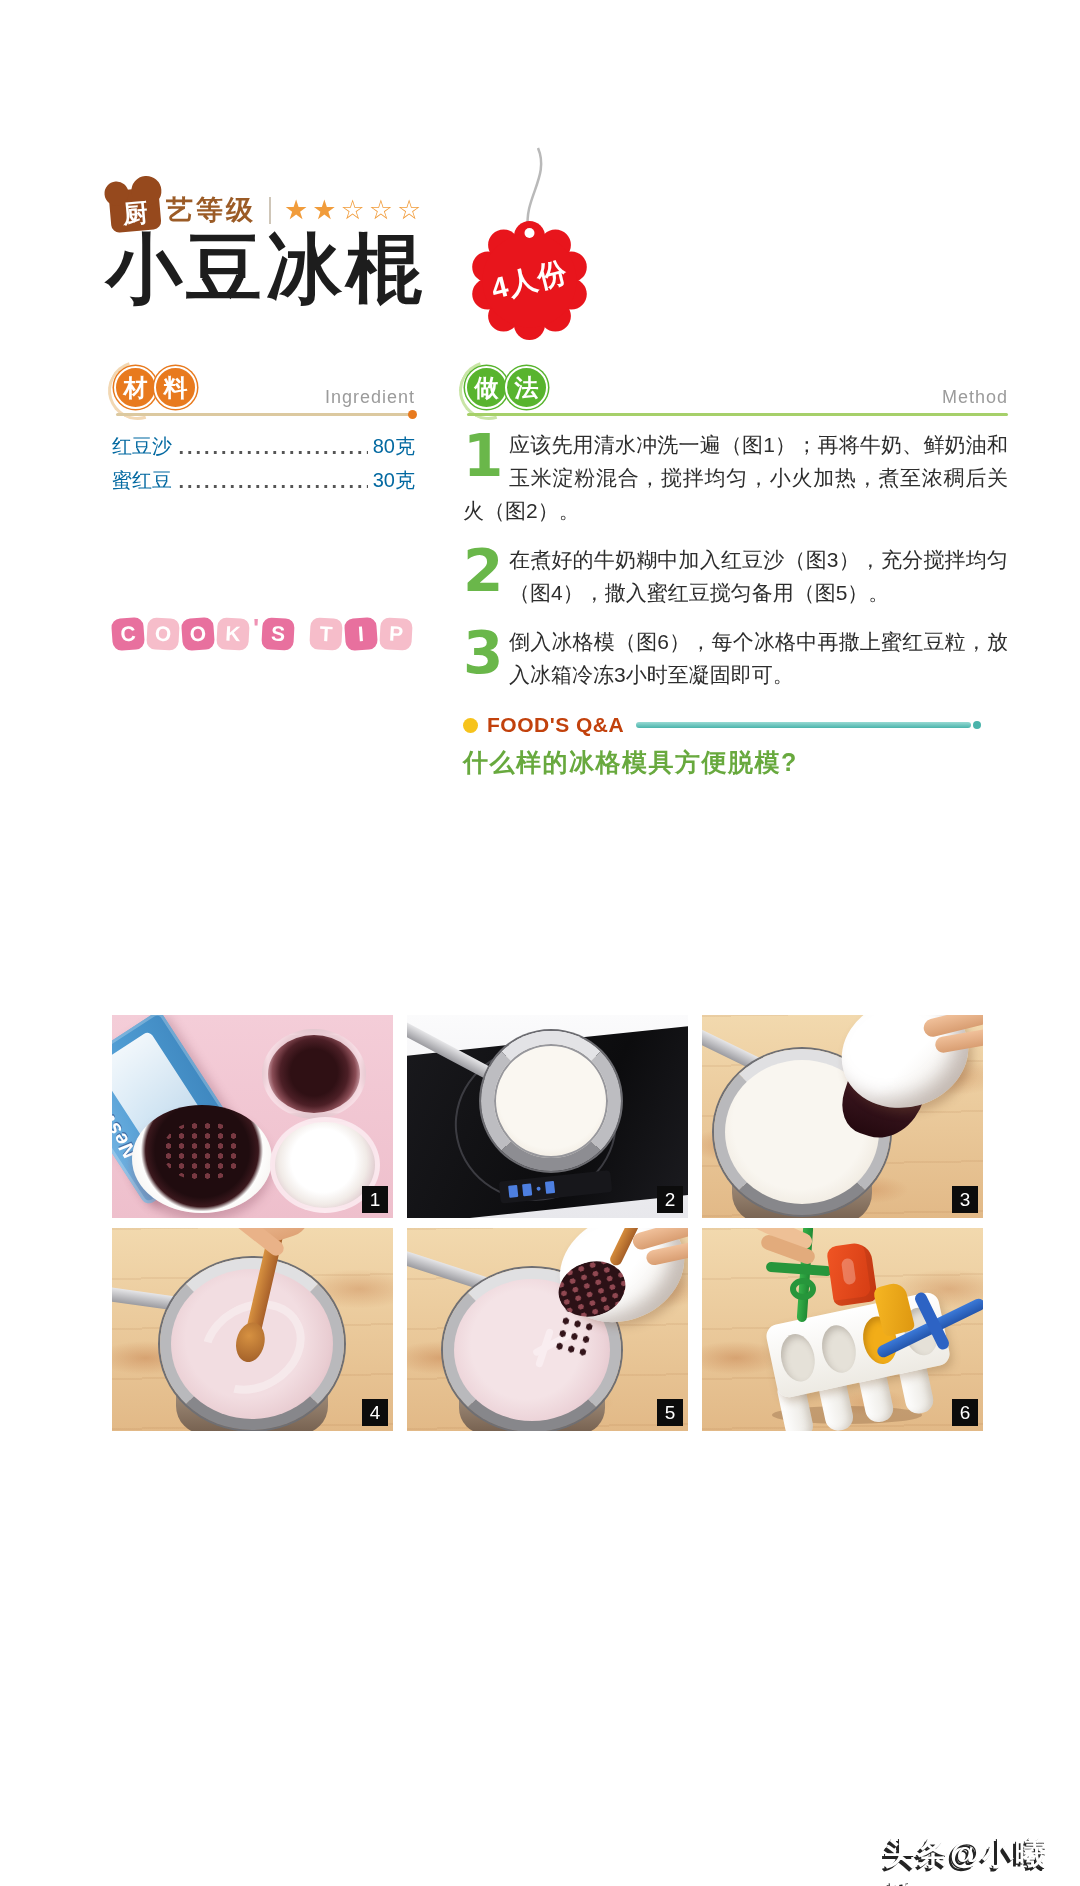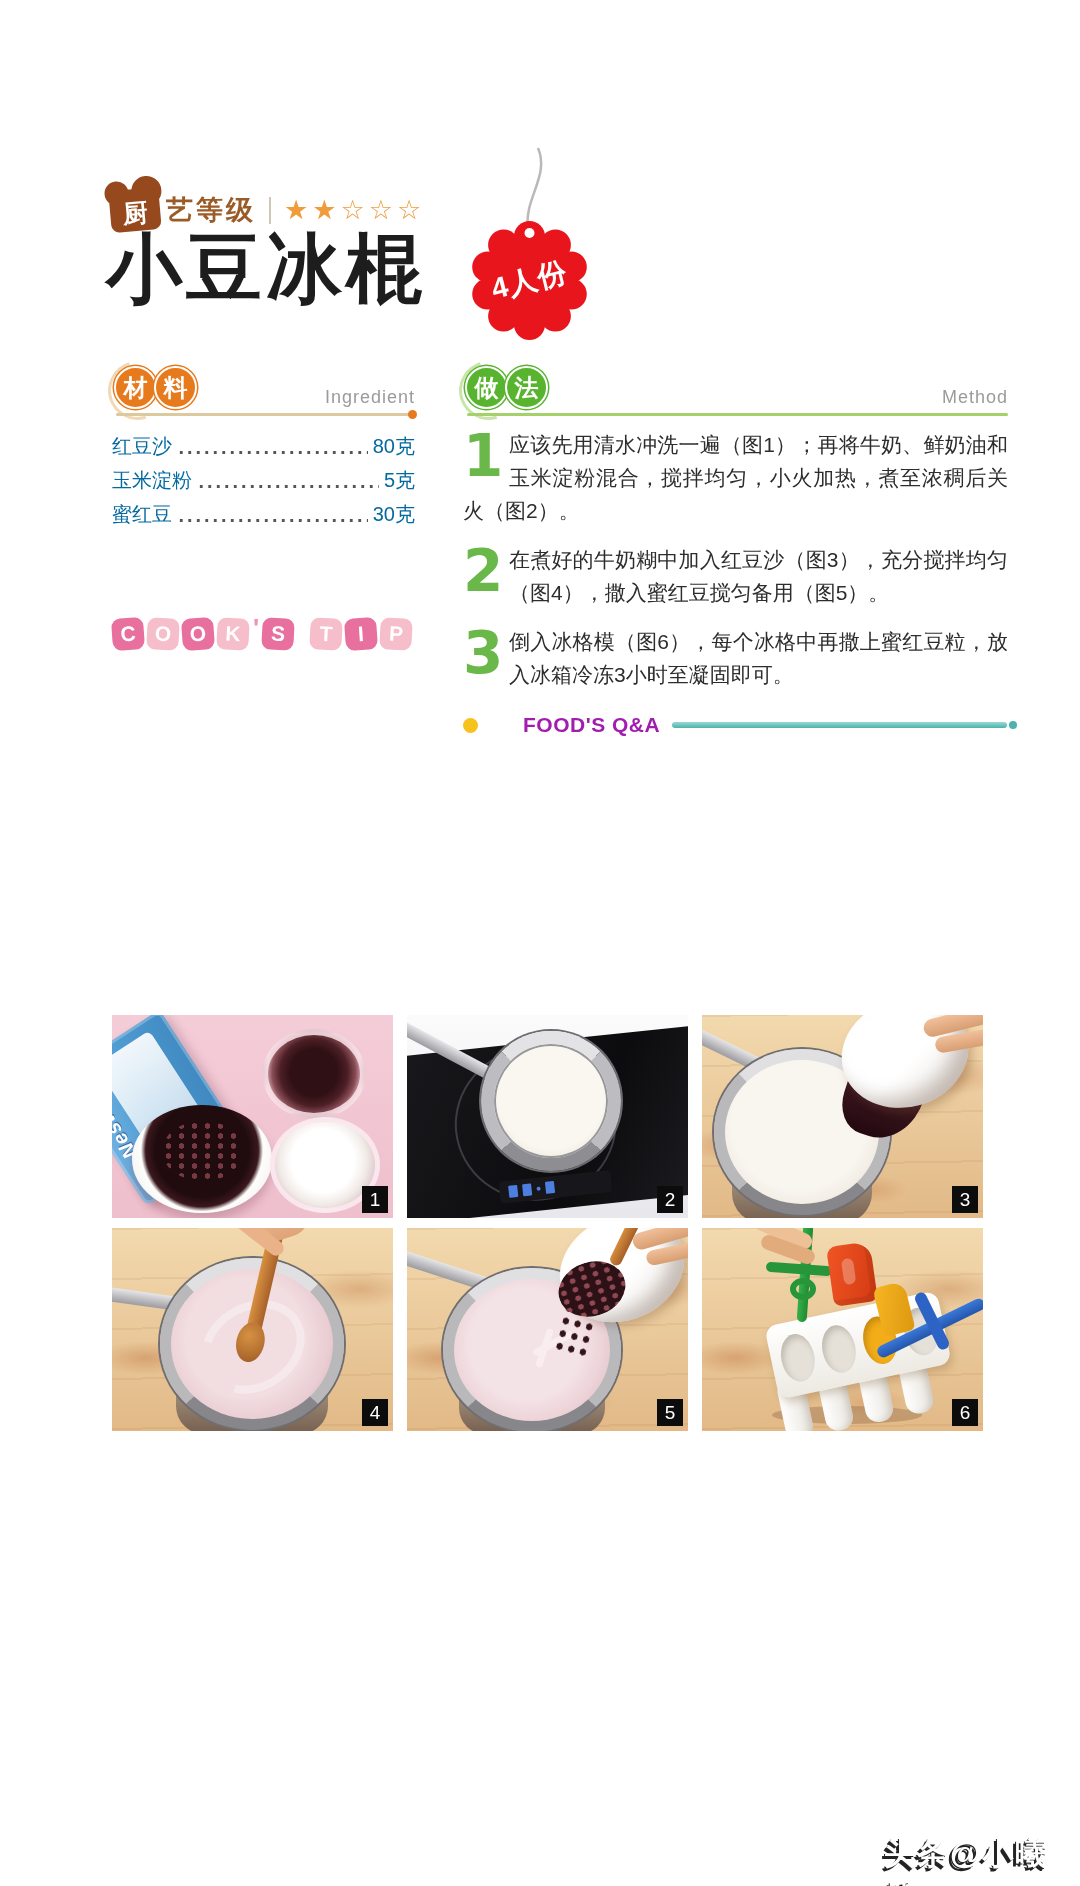--- a/index.html
+++ b/index.html
@@ -75,21 +75,21 @@
   .steps { position:absolute; left:463px; top:428px; width:545px; }
   .step { margin-bottom:16px; }
   .step::after { content:''; display:block; clear:both; }
   .step-num { float:left; width:46px; font-size:58px; line-height:56px; font-weight:700; color:#6ab74a;
               font-family:"DejaVu Sans", sans-serif; }
   .step-text { font-size:21px; line-height:33px; color:#2d2d2d; text-align:justify; word-break:break-all; }
 
   
   .qa-row { position:absolute; left:463px; top:714px; width:545px; height:22px; display:flex; align-items:center; }
   .qa-dot { width:15px; height:15px; border-radius:50%; background:#f6c31c; margin-right:9px; }
-  .qa-label { color:#a21caf; font-weight:700; font-size:21px; margin-right:12px; letter-spacing:.5px;margin-left:36px; }
+  .qa-label { color:#c2410c; font-weight:700; font-size:21px; margin-right:12px; letter-spacing:.5px; }
   .qa-line { width:335px; height:6px; border-radius:3px; background:linear-gradient(180deg,#98d9d3,#4ab4ab); position:relative; }
   .qa-line::after { content:''; position:absolute; right:-10px; top:-1px; width:8px; height:8px; border-radius:50%; background:#4ab4ab; }
   .qa-q { position:absolute; left:463px; top:746px; font-size:25px; font-weight:700; color:#68a93e; letter-spacing:1.5px; }
   .qa-a { position:absolute; left:463px; top:782px; width:546px; font-family:"Liberation Serif", serif;
           font-size:21px; line-height:32.6px; color:#383838; text-align:justify; text-indent:2em; word-break:break-all; }
 
   
   .photo { position:absolute; width:281px; height:203px; overflow:hidden; background:#ddd; }
   #p1 { left:112px; top:1015px; } #p2 { left:407px; top:1015px; } #p3 { left:702px; top:1015px; }
   #p4 { left:112px; top:1228px; } #p5 { left:407px; top:1228px; } #p6 { left:702px; top:1228px; }
@@ -294,25 +294,20 @@
     <div class="sec-line"></div>
   </div>
 
   <div class="ing-list">
       <div class="ing-row">
         <span class="ing-name">红豆沙</span>
         <span class="ing-leader"></span>
         <span class="ing-amt">80克</span>
       </div>
       <div class="ing-row">
-        <span class="ing-name">玉米淀粉</span>
-        <span class="ing-leader"></span>
-        <span class="ing-amt">5克</span>
-      </div>
-      <div class="ing-row">
         <span class="ing-name">蜜红豆</span>
         <span class="ing-leader"></span>
         <span class="ing-amt">30克</span>
       </div>
     </div>
 
   <div class="tip-head">
       <span class="tile d">C</span>
       <span class="tile l">O</span>
       <span class="tile d">O</span>
@@ -347,20 +342,21 @@
         <div class="step-num">3</div>
         <div class="step-text">倒入冰格模（图6），每个冰格中再撒上蜜红豆粒，放入冰箱冷冻3小时至凝固即可。</div>
       </div>
     </div>
 
   <div class="qa-row">
     <span class="qa-dot"></span>
     <span class="qa-label">FOOD'S Q&amp;A</span>
     <span class="qa-line"></span>
   </div>
+  <div class="qa-q">什么样的冰格模具方便脱模?</div>
 
   <div class="photo" id="p1">
     <div class="nestle">
       <span class="nestle-txt">Nestlé</span>
     </div>
     <div class="p1-paste"></div>
     <div class="p1-beans"></div>
     <div class="p1-cream"></div>
     <span class="pnum">1</span>
   </div>

